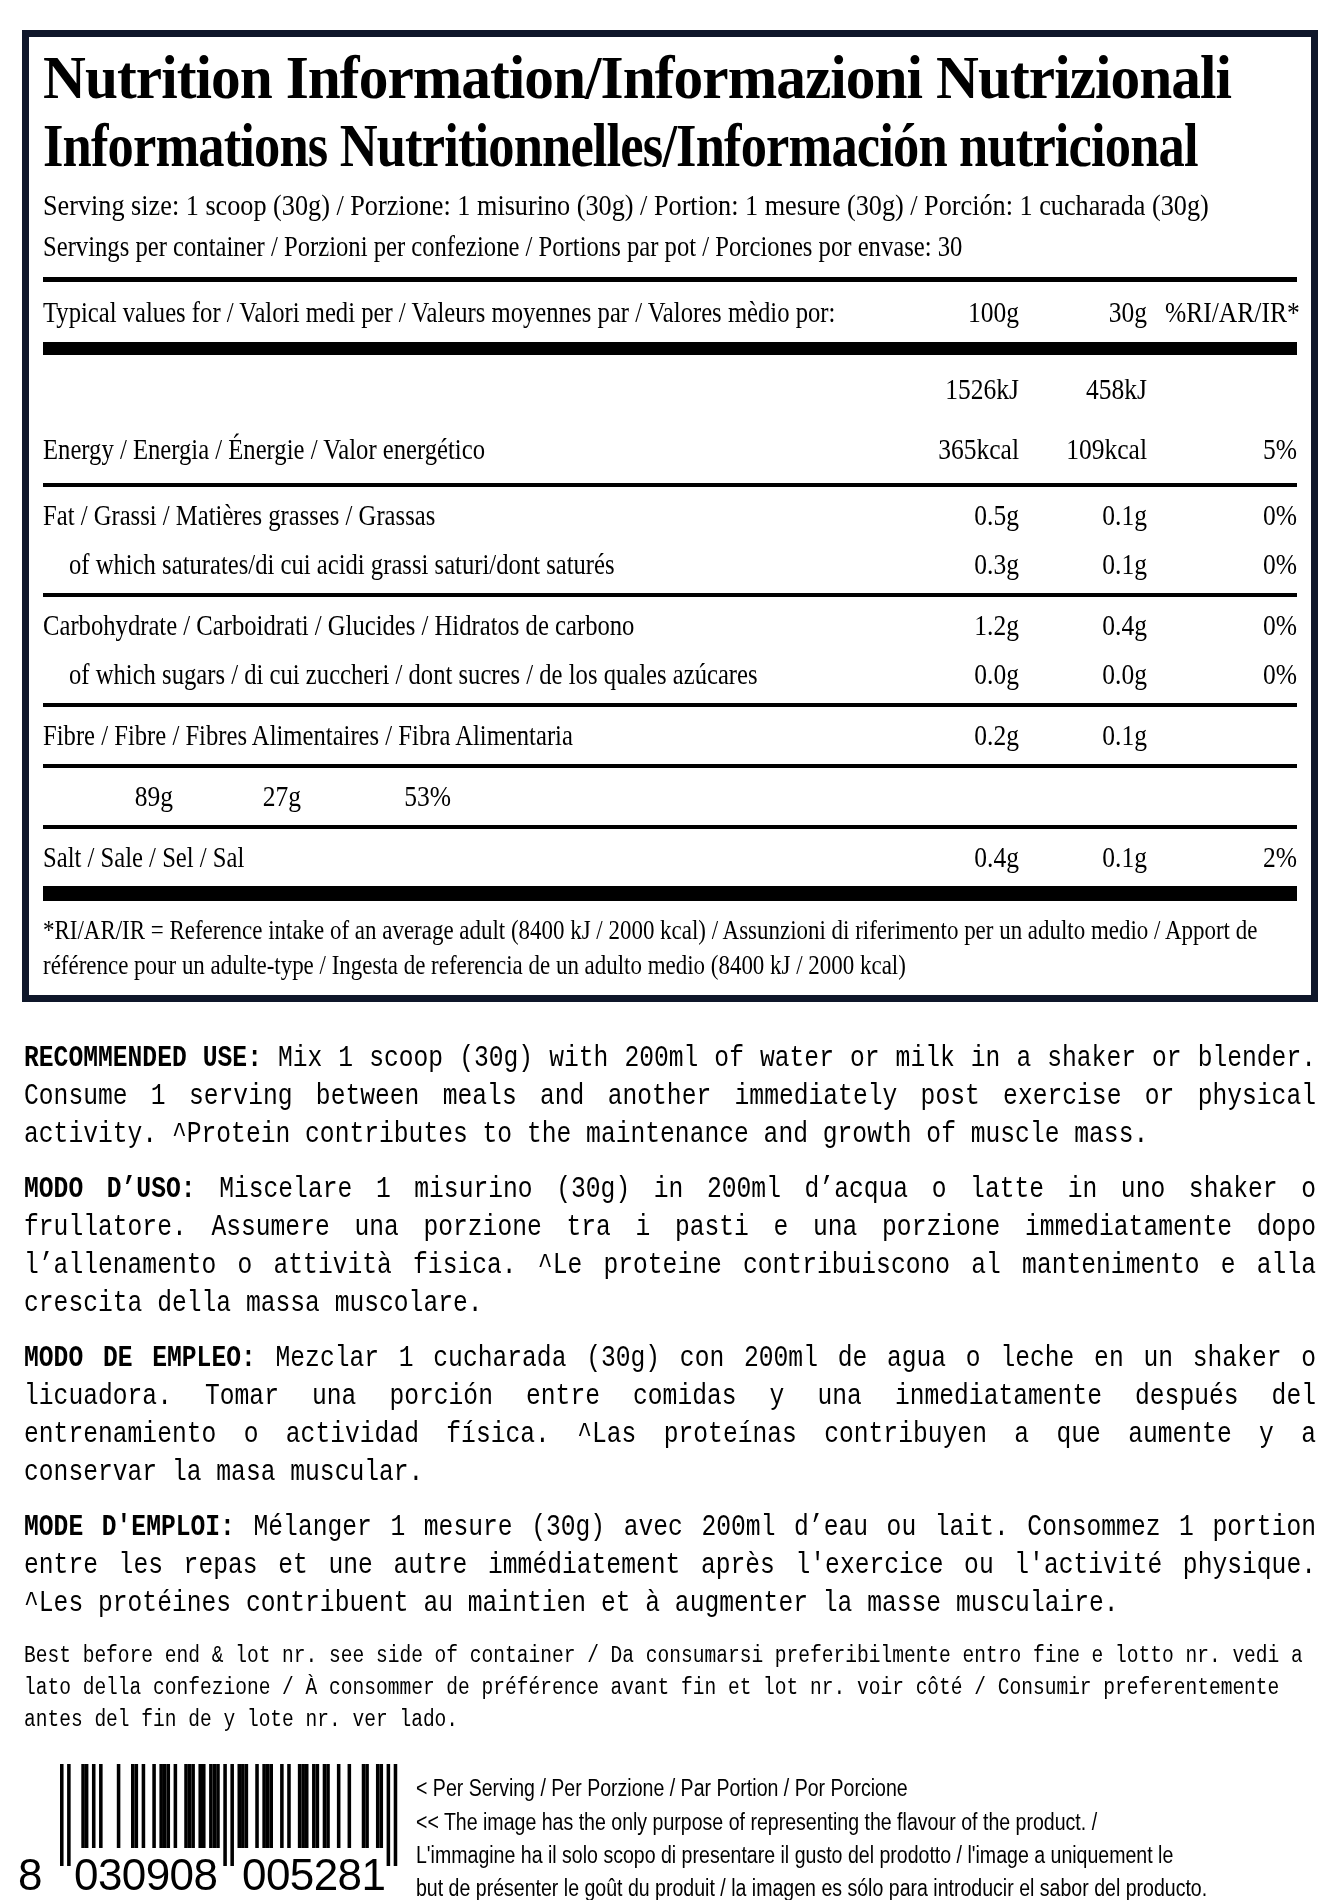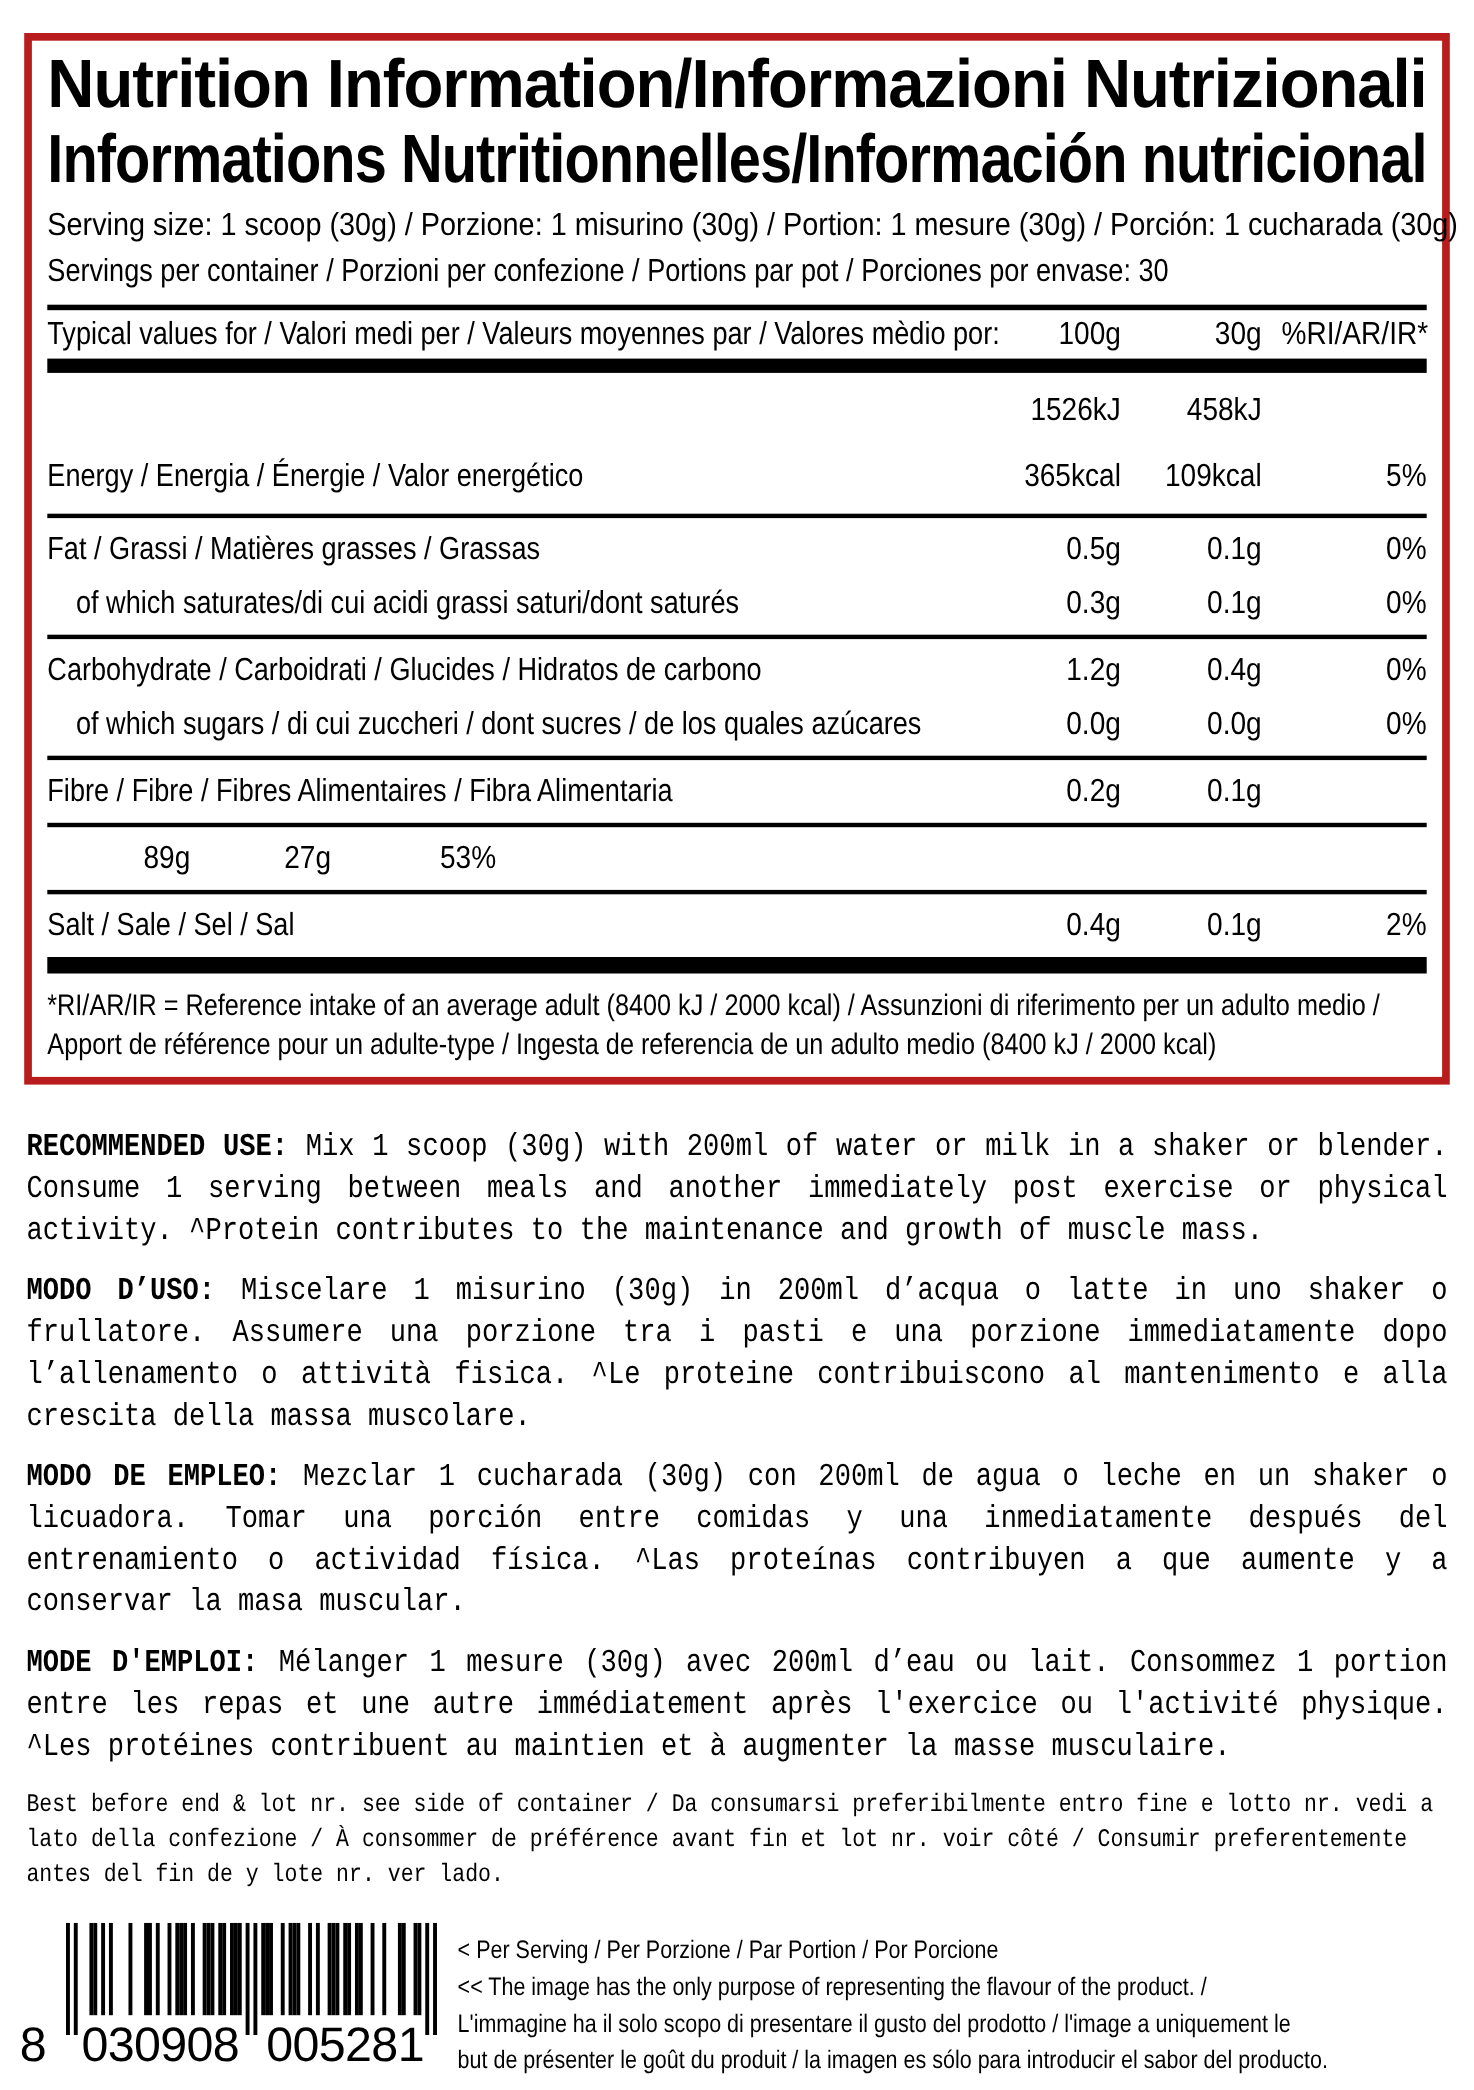--- a/index.html
+++ b/index.html
@@ -4,36 +4,37 @@
 <style>
   html,body{margin:0;padding:0;}
   body{
     width:1340px;height:1900px;
     background:#ffffff;color:#000;
     font-family:"Liberation Sans",sans-serif;
     overflow:hidden;position:relative;
   }
   .panel{
     margin:30px 22px 0 22px;
-    border:7px solid #b91c1c;
+    border:7px solid #0f172a;
     padding:6px 14px 12px 14px;
     background:#fff;
+    font-family:Liberation Serif, serif;
   }
   .title-line{
     font-weight:bold;font-size:62px;line-height:68px;letter-spacing:-1px;
     white-space:nowrap;transform-origin:0 50%;
   }
   .serv{font-size:29px;line-height:41px;}
   .fitx{display:block;white-space:nowrap;transform-origin:0 50%;}
   .cx{display:inline-block;transform:scaleX(.85);transform-origin:0 50%;white-space:nowrap;}
   .rule5{height:5px;background:#000;margin-top:10px;}
   .bar12{height:13px;background:#000;}
   .rule4{height:4px;background:#000;}
   .trow{display:flex;align-items:center;height:49px;font-size:29px;}
-  .trow.head{height:44px;}
+  .trow.head{height:60px;}
   .lbl{flex:1;min-width:0;}
   .ind{padding-left:26px;}
   .c100{width:130px;text-align:right;transform:scaleX(.88);transform-origin:100% 50%;}
   .c30{width:128px;text-align:right;transform:scaleX(.88);transform-origin:100% 50%;}
   .cpct{width:150px;text-align:right;transform:scaleX(.88);transform-origin:100% 50%;}
   .group{padding:4px 0;}
   .trow.energy{height:auto;align-items:flex-end;}
   .trow.energy .lbl, .trow.energy .stk div{line-height:60px;}
   .fnwrap{margin-top:12px;}
   .fn{

